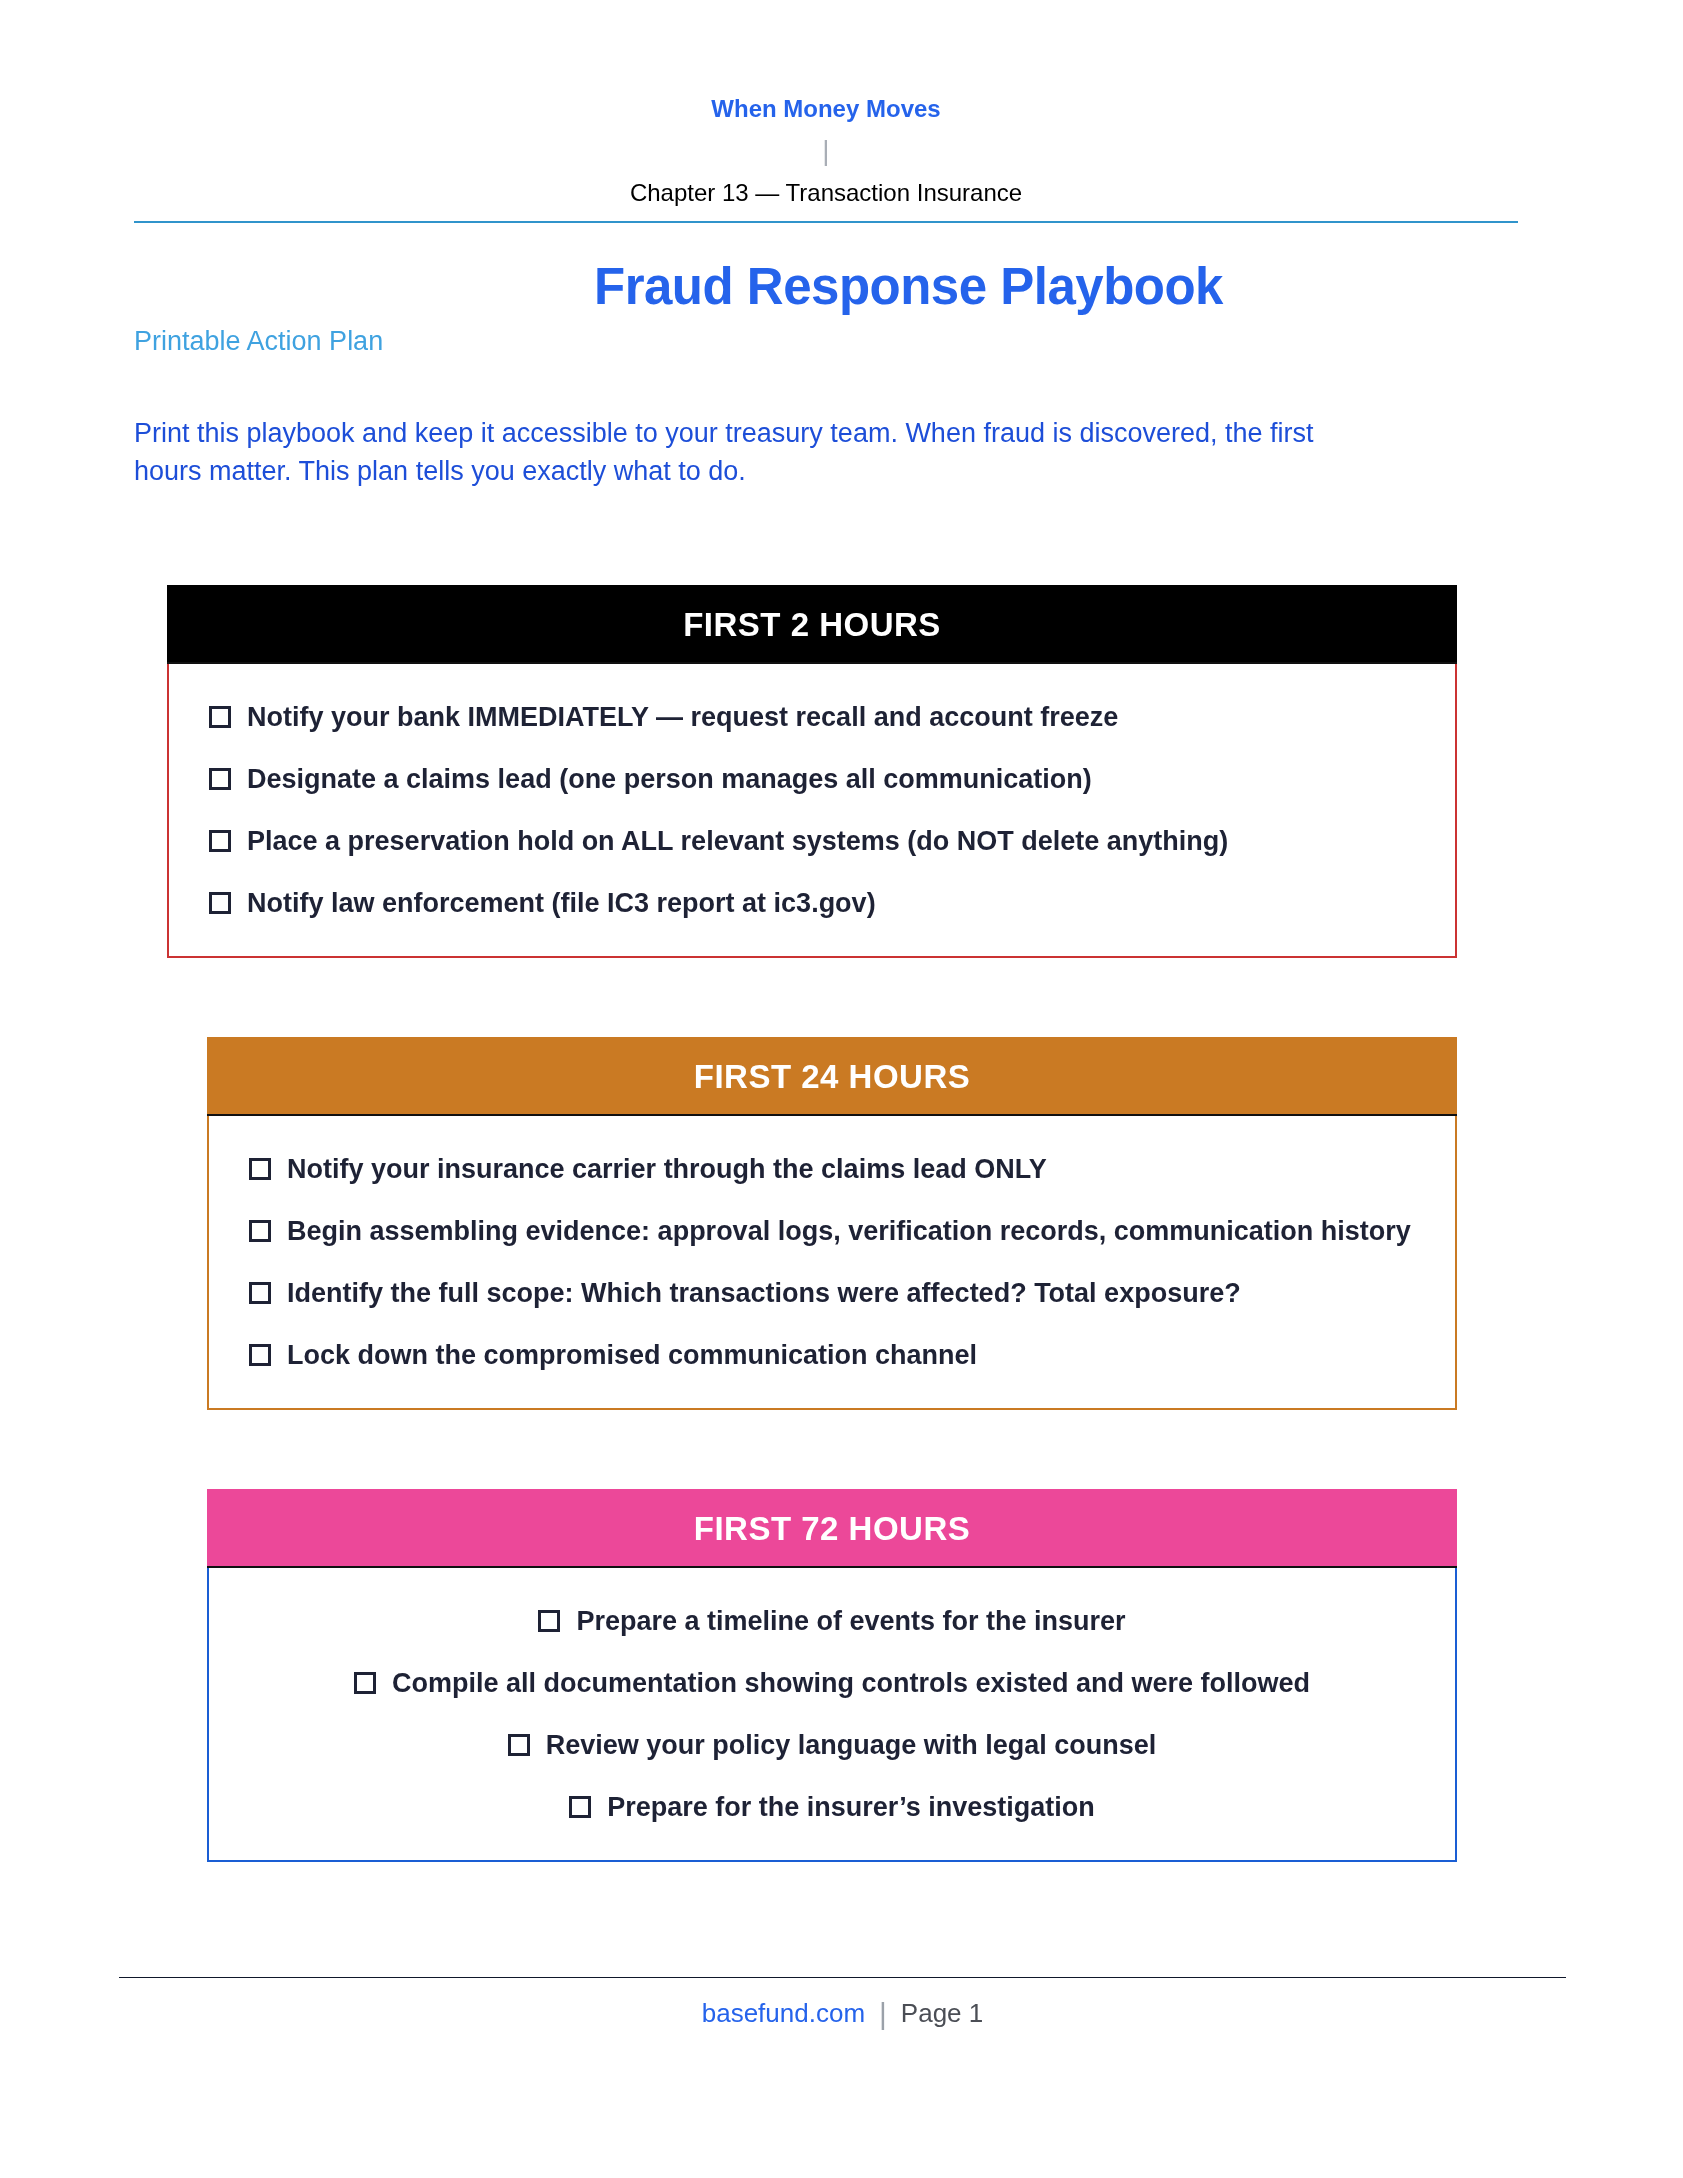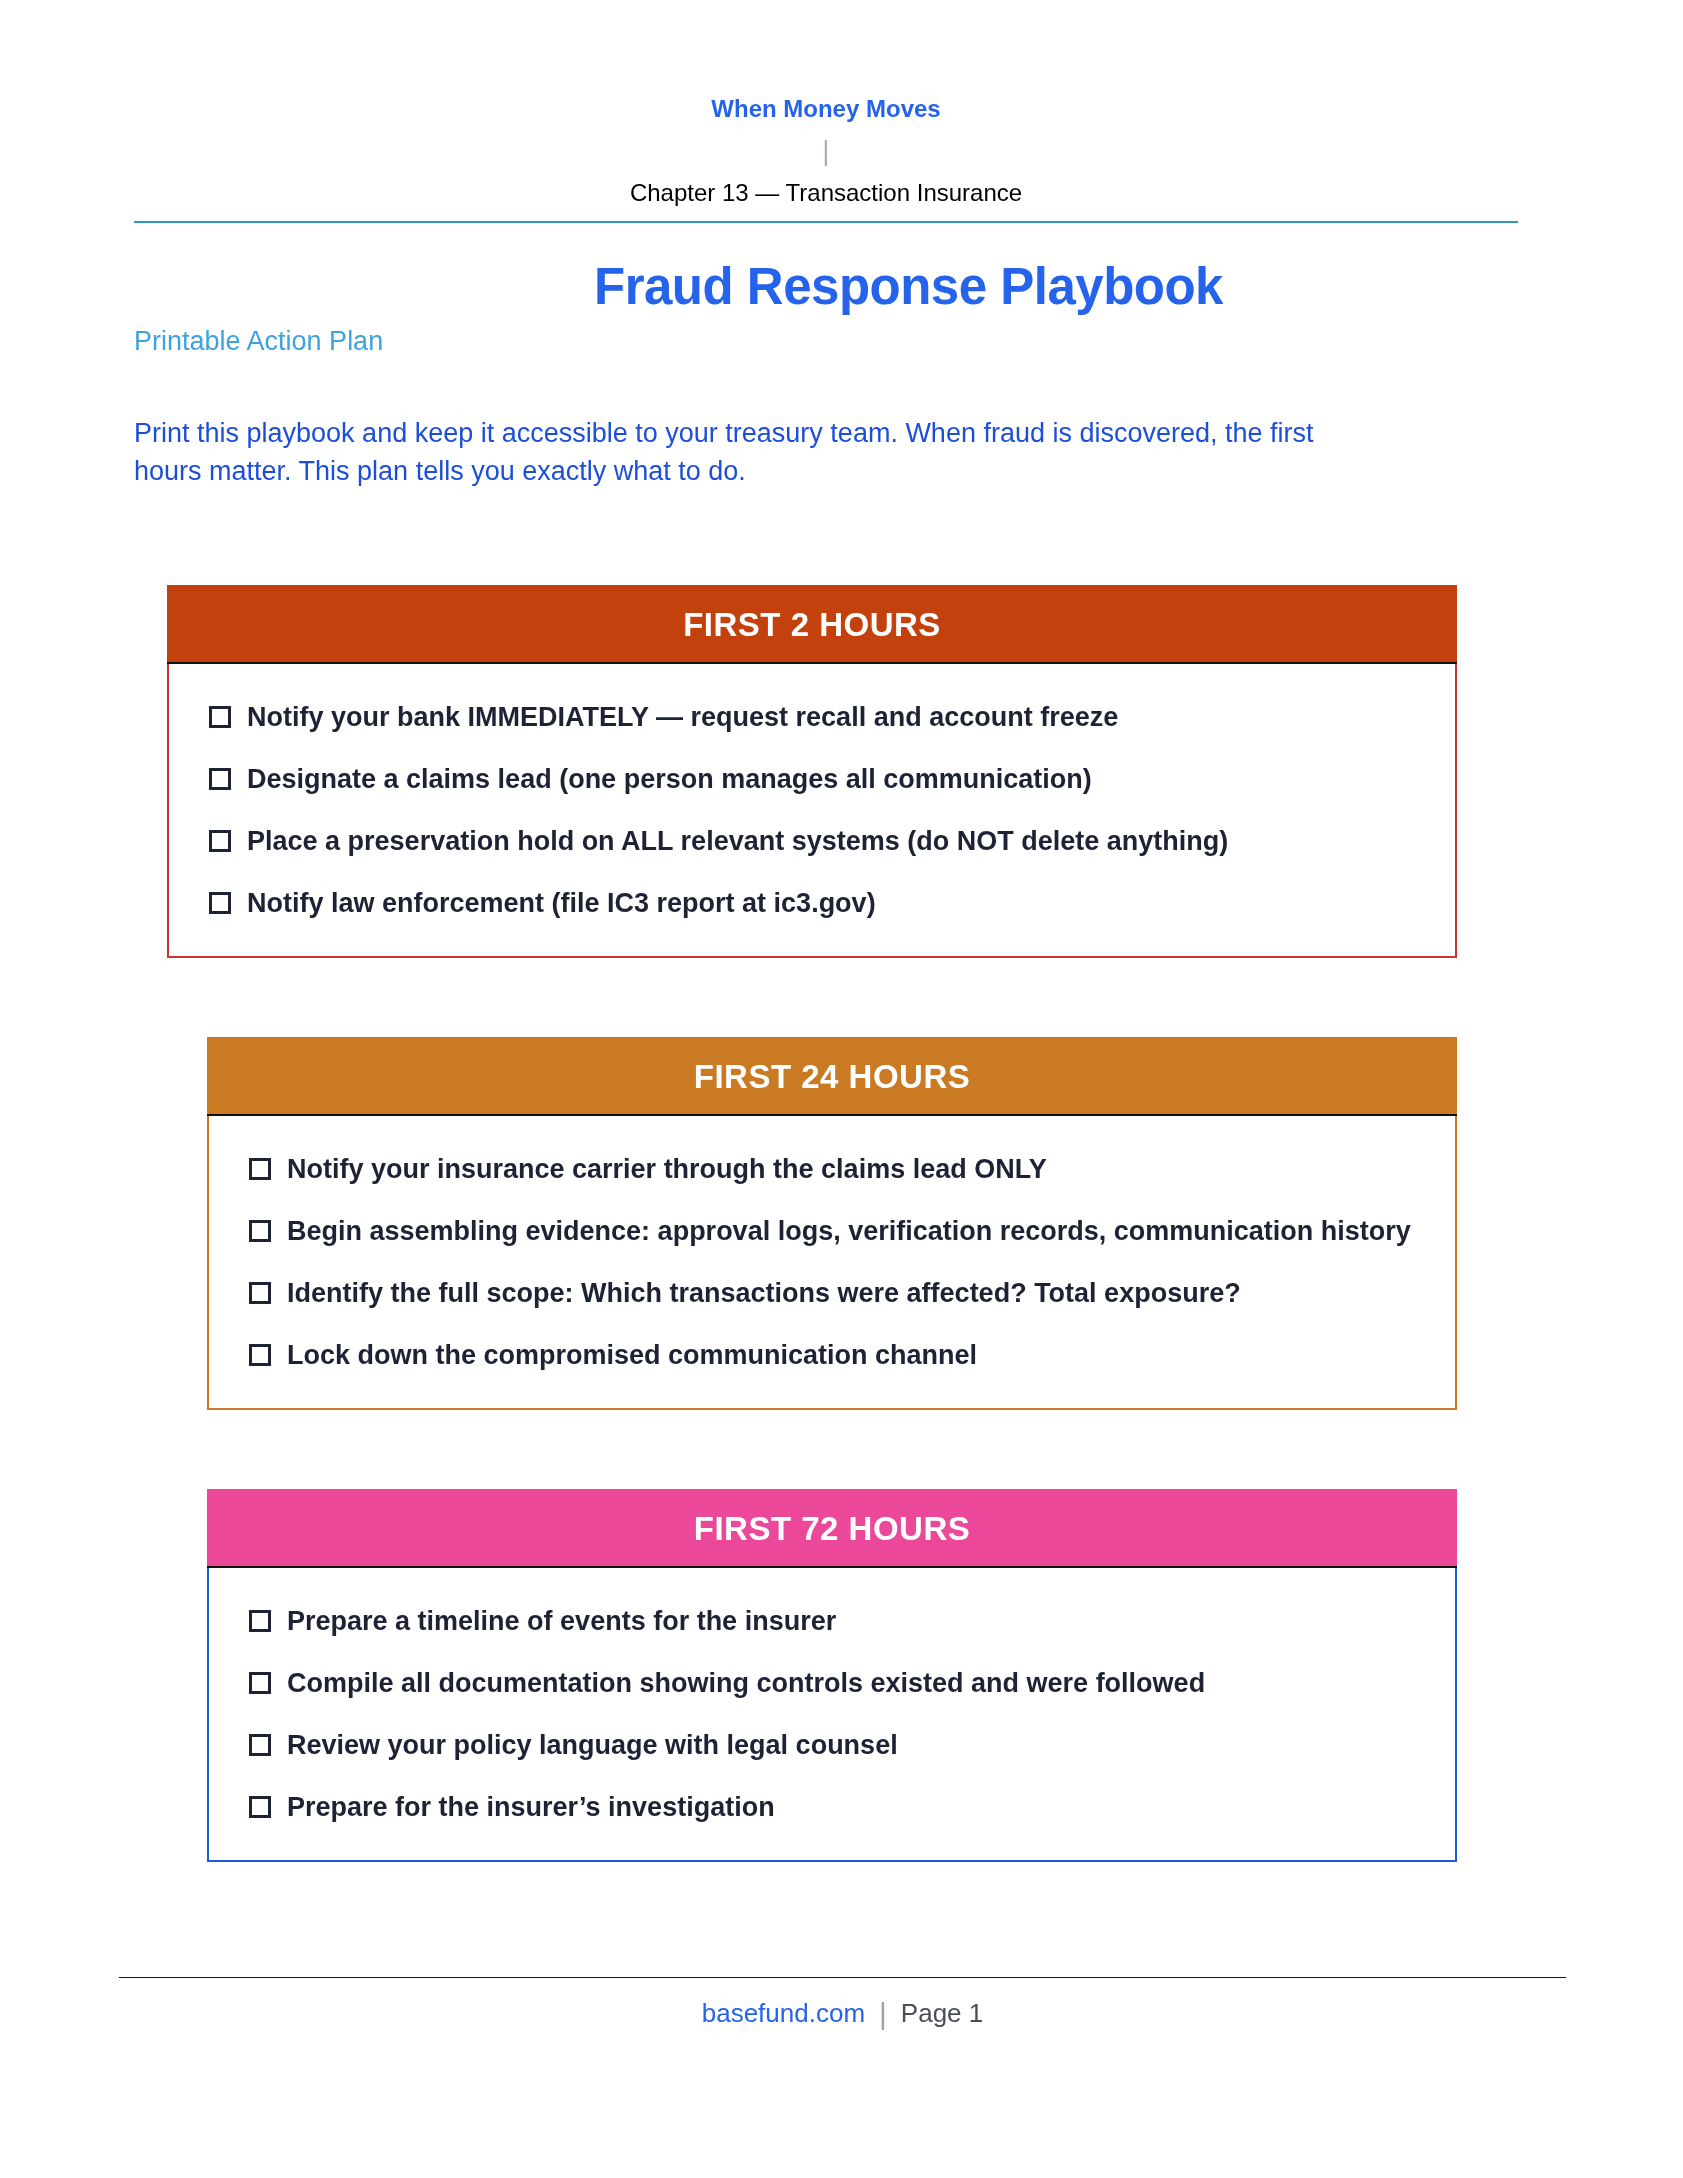--- a/index.html
+++ b/index.html
@@ -74,42 +74,42 @@
     <span class="hdr-divider">|</span>
     <span class="chapter">Chapter 13 — Transaction Insurance</span>
   </div>
 
   <h1 class="doc-title">Fraud Response Playbook</h1>
   <div class="doc-subtitle">Printable Action Plan</div>
 
   <p class="intro">Print this playbook and keep it accessible to your treasury team. When fraud is discovered, the first hours matter. This plan tells you exactly what to do.</p>
 
   <div class="section">
-    <div class="section-band" style="background-color: #c2410c;">FIRST 2 HOURS</div>
+    <div class="section-band" style="background-color: #000000;">FIRST 2 HOURS</div>
     <div class="section-box" style="border-color: rgb(203, 51, 51);">
       <div class="check-item"><span class="checkbox"></span><span>Notify your bank IMMEDIATELY — request recall and account freeze</span></div>
       <div class="check-item"><span class="checkbox"></span><span>Designate a claims lead (one person manages all communication)</span></div>
       <div class="check-item"><span class="checkbox"></span><span>Place a preservation hold on ALL relevant systems (do NOT delete anything)</span></div>
       <div class="check-item"><span class="checkbox"></span><span>Notify law enforcement (file IC3 report at ic3.gov)</span></div>
     </div>
   </div>
 
   <div class="section">
     <div class="section-band" style="background-color: rgb(202, 122, 35);">FIRST 24 HOURS</div>
     <div class="section-box" style="border-color: rgb(202, 122, 35);">
       <div class="check-item"><span class="checkbox"></span><span>Notify your insurance carrier through the claims lead ONLY</span></div>
       <div class="check-item"><span class="checkbox"></span><span>Begin assembling evidence: approval logs, verification records, communication history</span></div>
       <div class="check-item"><span class="checkbox"></span><span>Identify the full scope: Which transactions were affected? Total exposure?</span></div>
       <div class="check-item"><span class="checkbox"></span><span>Lock down the compromised communication channel</span></div>
     </div>
   </div>
 
   <div class="section">
     <div class="section-band" style="background-color: #ec4899;">FIRST 72 HOURS</div>
-    <div class="section-box" style="border-color: rgb(26, 94, 212);">
+    <div class="section-box" style="border-color: rgb(26, 94, 212); text-align: center;">
       <div class="check-item"><span class="checkbox"></span><span>Prepare a timeline of events for the insurer</span></div>
       <div class="check-item"><span class="checkbox"></span><span>Compile all documentation showing controls existed and were followed</span></div>
       <div class="check-item"><span class="checkbox"></span><span>Review your policy language with legal counsel</span></div>
       <div class="check-item"><span class="checkbox"></span><span>Prepare for the insurer’s investigation</span></div>
     </div>
   </div>
 
 </div>
 
 <div class="doc-footer">

